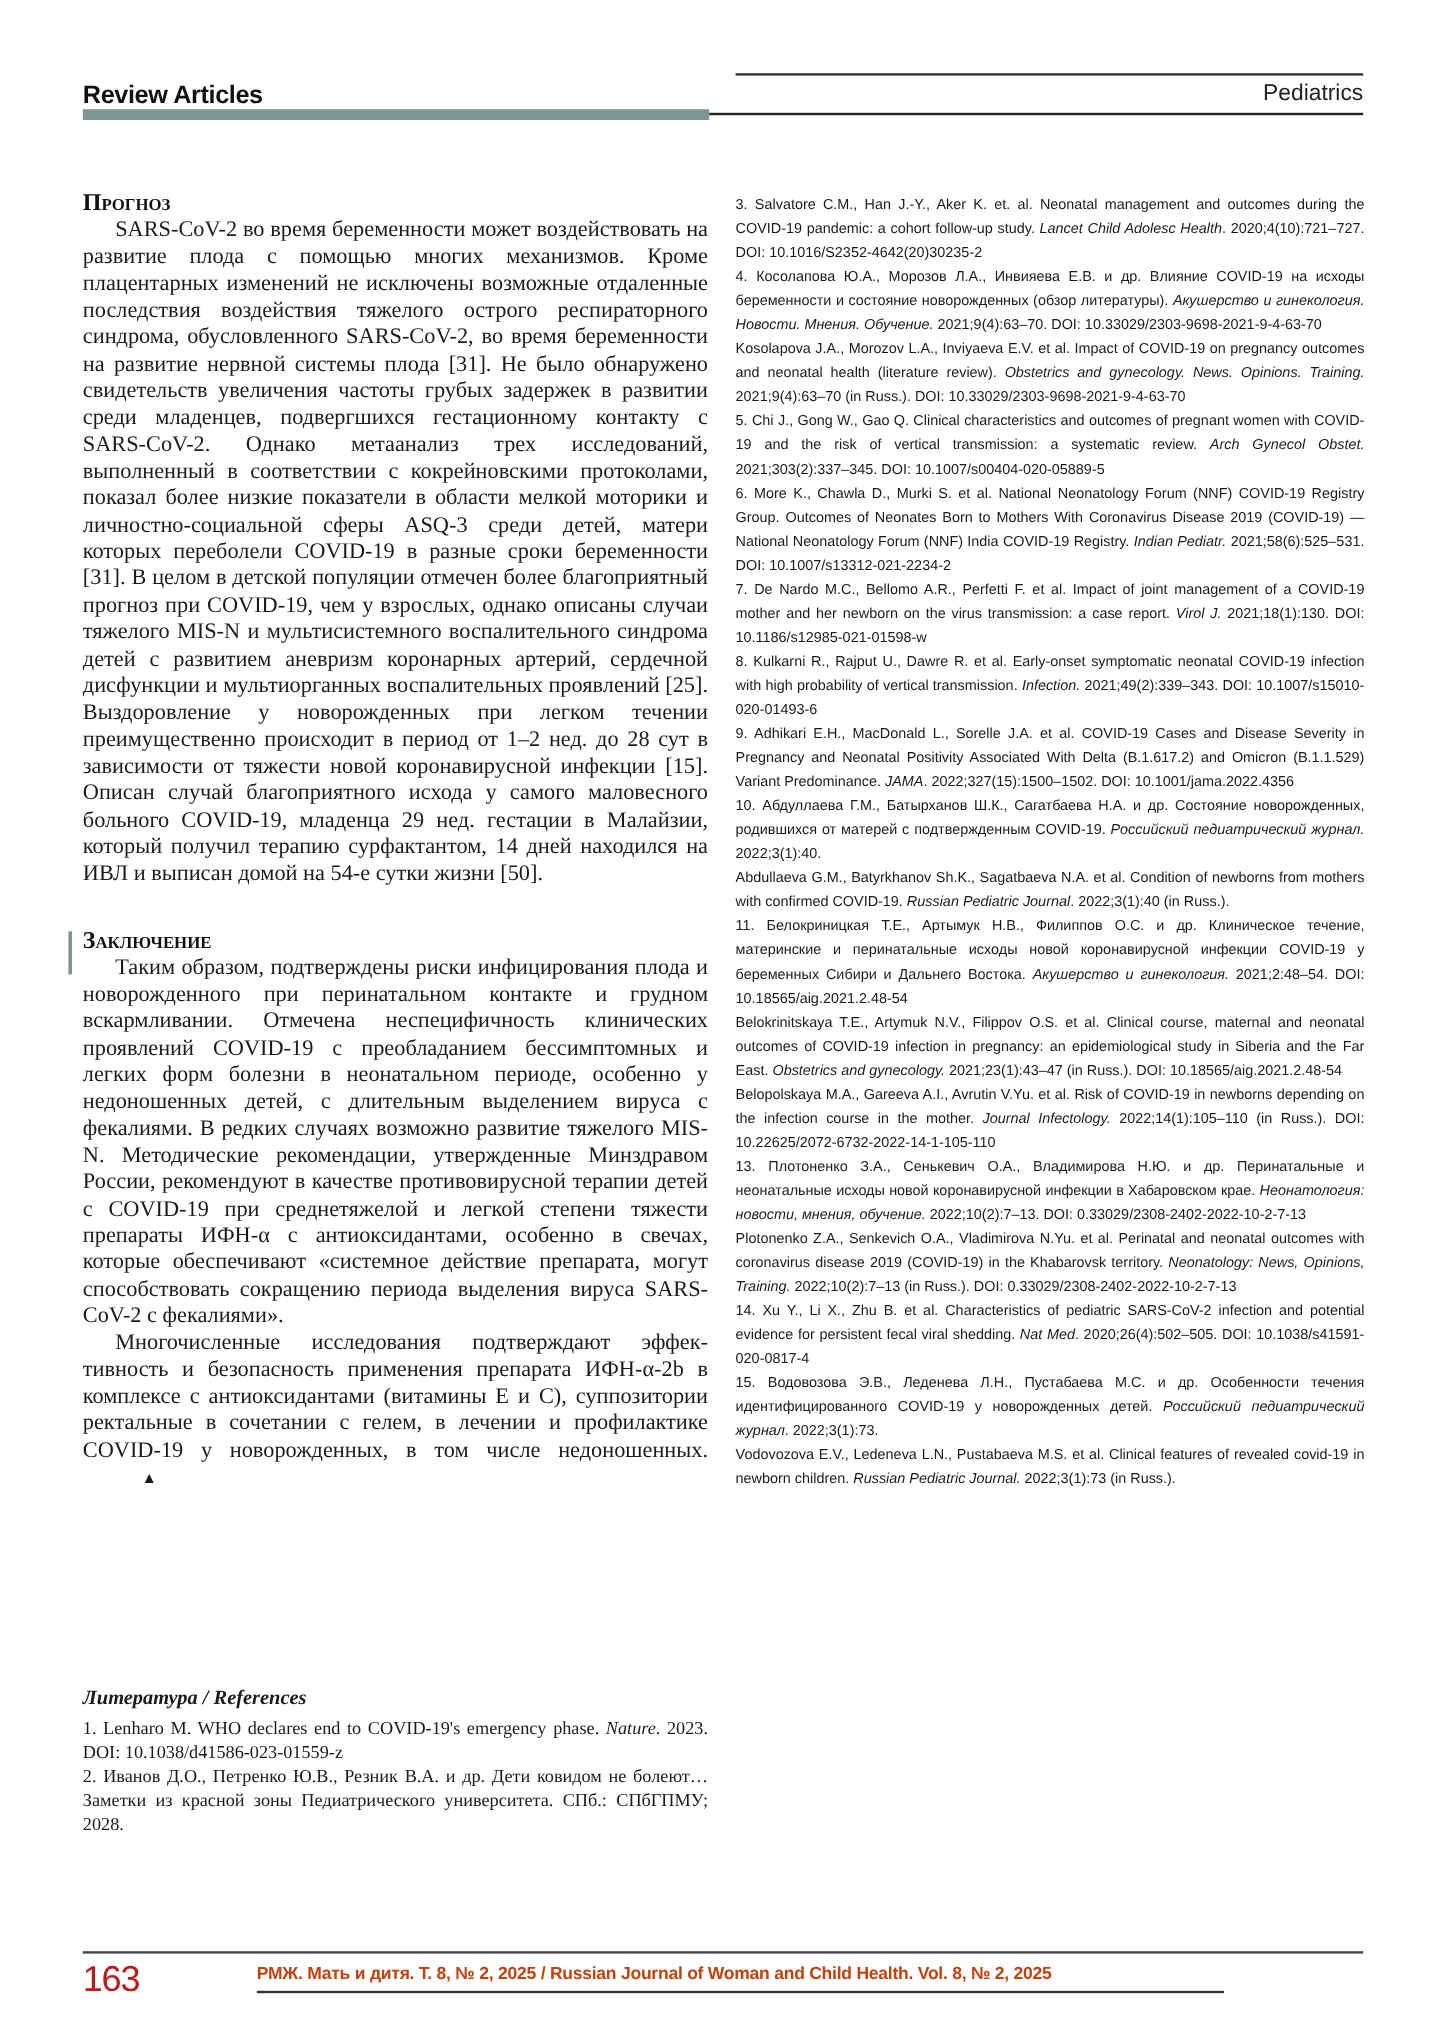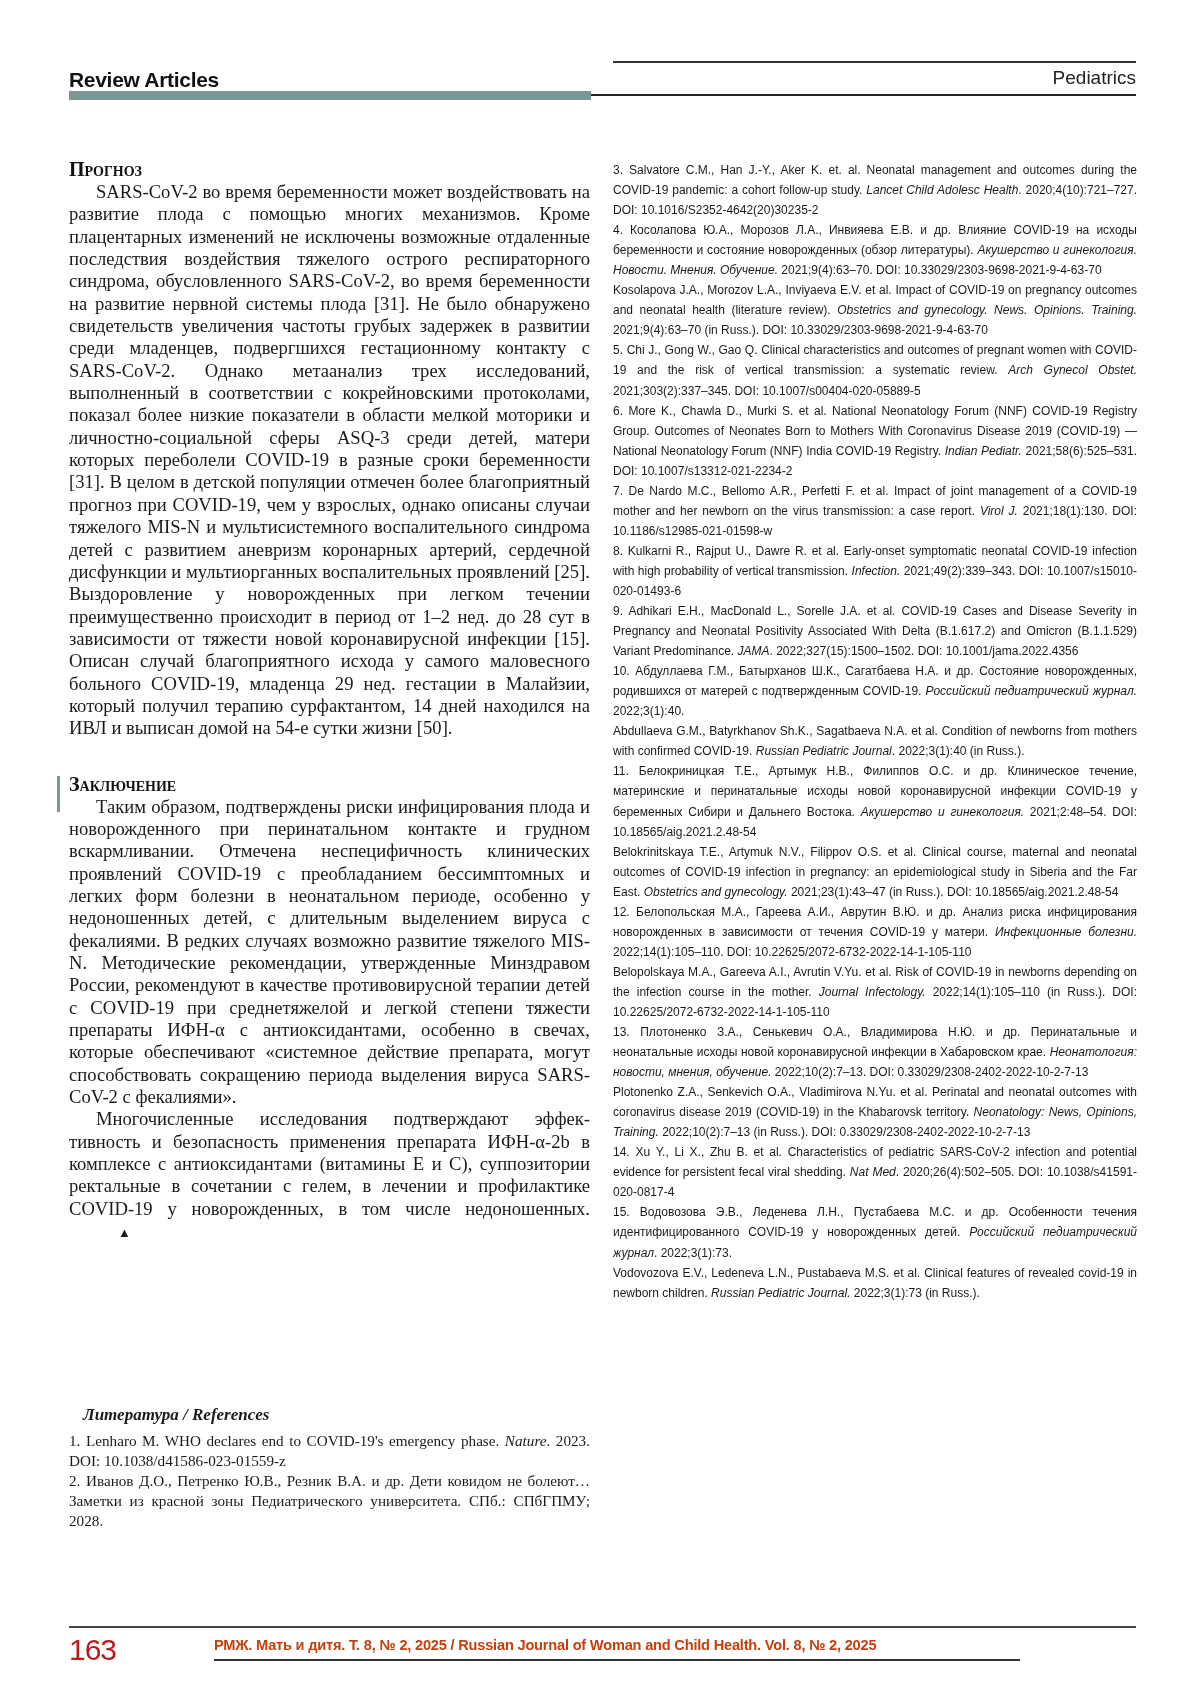--- a/index.html
+++ b/index.html
@@ -12,21 +12,21 @@
 
   .col-left { position: absolute; left: 69px; top: 157px; width: 521px; font-family: "Liberation Serif", serif; font-size: 18.6px; line-height: 22.35px; text-align: justify; hyphens: manual; }
   .col-right { position: absolute; left: 613px; top: 160px; width: 524px; font-family: Liberation Sans, sans-serif; font-size: 12px; line-height: 20.05px; text-align: justify; }
 
   .sec-title { font-family: "Liberation Serif", serif; font-weight: bold; font-variant: small-caps; font-size: 20px; line-height: 24px; margin: 0; color: #111; }
   .sec-title.bar { position: relative; }
   .sec-title.bar::before { content: ""; position: absolute; left: -12px; top: 4px; width: 3px; height: 36px; background: #7a9794; }
   .para { margin: 0; text-indent: 27px; }
   .gap { height: 32px; }
   .triangle { display: inline-block; margin-left: 22px; font-size: 13px; }
-  .refs-title { font-family: "Liberation Serif", serif; font-style: italic; font-weight: bold; font-size: 17px; margin: 0 0 6px 14px; }
+  .refs-title { font-family: "Liberation Serif", serif; font-style: italic; font-weight: bold; font-size: 17px; margin: 0 0 6px 0; }
   .refs-left { position: absolute; left: 69px; top: 1405px; width: 521px; font-family: "Liberation Serif", serif; font-size: 15.2px; line-height: 20.05px; text-align: justify; }
   .ref { margin: 0; }
   .ref i { font-style: italic; }
 
   .ftr-line { position: absolute; left: 69px; top: 1626px; width: 1067px; height: 2px; background: #444; }
   .ftr-page { position: absolute; left: 69px; top: 1633px; font-family: "Liberation Sans", sans-serif; font-size: 30px; font-weight: normal; color: #b91c1c; letter-spacing: -1px; }
   .ftr-journal { position: absolute; left: 214px; top: 1637px; font-family: "Liberation Sans", sans-serif; font-weight: bold; font-size: 14.6px; color: #c2410c; letter-spacing: -0.2px; }
   .ftr-underline { position: absolute; left: 214px; top: 1659px; width: 806px; height: 2px; background: #333; }
 </style>
 </head>
@@ -64,21 +64,20 @@
       <p class="ref">Kosolapova J.A., Morozov L.A., Inviyaeva E.V. et al. Impact of COVID-19 on pregnancy outcomes and neonatal health (literature review). <i>Obstetrics and gynecology. News. Opinions. Training.</i> 2021;9(4):63–70 (in Russ.). DOI: 10.33029/2303-9698-2021-9-4-63-70</p>
       <p class="ref">5. Chi J., Gong W., Gao Q. Clinical characteristics and outcomes of pregnant women with COVID-19 and the risk of vertical transmission: a systematic review. <i>Arch Gynecol Obstet.</i> 2021;303(2):337–345. DOI: 10.1007/s00404-020-05889-5</p>
       <p class="ref">6. More K., Chawla D., Murki S. et al. National Neonatology Forum (NNF) COVID-19 Registry Group. Outcomes of Neonates Born to Mothers With Coronavirus Disease 2019 (COVID-19) — National Neonatology Forum (NNF) India COVID-19 Registry. <i>Indian Pediatr.</i> 2021;58(6):525–531. DOI: 10.1007/s13312-021-2234-2</p>
       <p class="ref">7. De Nardo M.C., Bellomo A.R., Perfetti F. et al. Impact of joint management of a COVID-19 mother and her newborn on the virus transmission: a case report. <i>Virol J.</i> 2021;18(1):130. DOI: 10.1186/s12985-021-01598-w</p>
       <p class="ref">8. Kulkarni R., Rajput U., Dawre R. et al. Early-onset symptomatic neonatal COVID-19 infection with high probability of vertical transmission. <i>Infection.</i> 2021;49(2):339–343. DOI: 10.1007/s15010-020-01493-6</p>
       <p class="ref">9. Adhikari E.H., MacDonald L., Sorelle J.A. et al. COVID-19 Cases and Disease Severity in Pregnancy and Neonatal Positivity Associated With Delta (B.1.617.2) and Omicron (B.1.1.529) Variant Predominance. <i>JAMA</i>. 2022;327(15):1500–1502. DOI: 10.1001/jama.2022.4356</p>
       <p class="ref">10. Абдуллаева Г.М., Батырханов Ш.К., Сагатбаева Н.А. и др. Состо­яние новорожденных, родившихся от матерей с подтвержденным COVID-19. <i>Российский педиатрический журнал.</i> 2022;3(1):40.</p>
       <p class="ref">Abdullaeva G.M., Batyrkhanov Sh.K., Sagatbaeva N.A. et al. Condition of newborns from mothers with confirmed COVID-19. <i>Russian Pediatric Journal</i>. 2022;3(1):40 (in Russ.).</p>
       <p class="ref">11. Белокриницкая Т.Е., Артымук Н.В., Филиппов О.С. и др. Клини­ческое течение, материнские и перинатальные исходы новой коро­навирусной инфекции COVID-19 у беременных Сибири и Дальне­го Востока. <i>Акушерство и гинекология.</i> 2021;2:48–54. DOI: 10.18565/aig.2021.2.48-54</p>
       <p class="ref">Belokrinitskaya T.E., Artymuk N.V., Filippov O.S. et al. Clinical course, maternal and neonatal outcomes of COVID-19 infection in pregnancy: an epidemiological study in Siberia and the Far East. <i>Obstetrics and gynecology.</i> 2021;23(1):43–47 (in Russ.). DOI: 10.18565/aig.2021.2.48-54</p>
-      <p class="ref">12. Белопольская М.А., Гареева А.И., Аврутин В.Ю. и др. Анализ риска инфицирования новорожденных в зависимости от течения COVID-19 у матери. <i>Инфекционные болезни.</i> 2022;14(1):105–110. DOI: 10.22625/2072-6732-2022-14-1-105-110</p>
       <p class="ref">Belopolskaya M.A., Gareeva A.I., Avrutin V.Yu. et al. Risk of COVID-19 in newborns depending on the infection course in the mother. <i>Journal Infectology.</i> 2022;14(1):105–110 (in Russ.). DOI: 10.22625/2072-6732-2022-14-1-105-110</p>
       <p class="ref">13. Плотоненко З.А., Сенькевич О.А., Владимирова Н.Ю. и др. Пери­натальные и неонатальные исходы новой коронавирусной инфек­ции в Хабаровском крае. <i>Неонатология: новости, мнения, обучение.</i> 2022;10(2):7–13. DOI: 0.33029/2308-2402-2022-10-2-7-13</p>
       <p class="ref">Plotonenko Z.A., Senkevich O.A., Vladimirova N.Yu. et al. Perinatal and neonatal outcomes with coronavirus disease 2019 (COVID-19) in the Khabarovsk territory. <i>Neonatology: News, Opinions, Training.</i> 2022;10(2):7–13 (in Russ.). DOI: 0.33029/2308-2402-2022-10-2-7-13</p>
       <p class="ref">14. Xu Y., Li X., Zhu B. et al. Characteristics of pediatric SARS-CoV-2 infection and potential evidence for persistent fecal viral shedding. <i>Nat Med</i>. 2020;26(4):502–505. DOI: 10.1038/s41591-020-0817-4</p>
       <p class="ref">15. Водовозова Э.В., Леденева Л.Н., Пустабаева М.С. и др. Особенности течения идентифицированного COVID-19 у новорожденных детей. <i>Российский педиатрический журнал</i>. 2022;3(1):73.</p>
       <p class="ref">Vodovozova E.V., Ledeneva L.N., Pustabaeva M.S. et al. Clinical features of revealed covid-19 in newborn children. <i>Russian Pediatric Journal.</i> 2022;3(1):73 (in Russ.).</p>
     </div>
 </div>
 
 <div>

